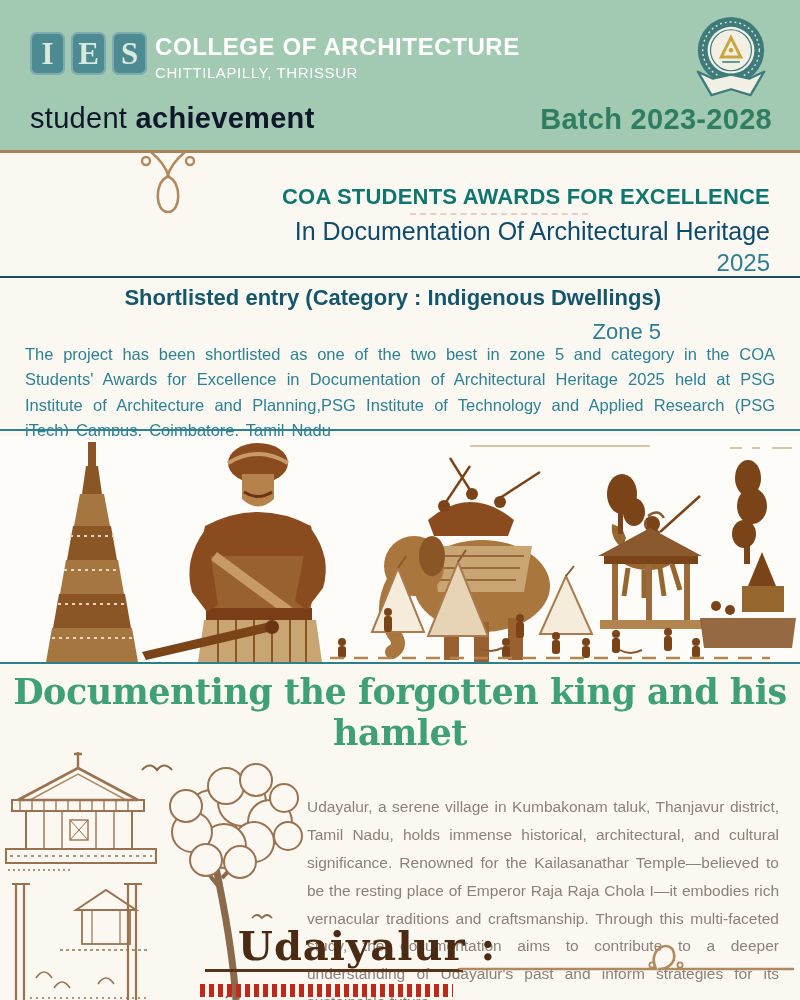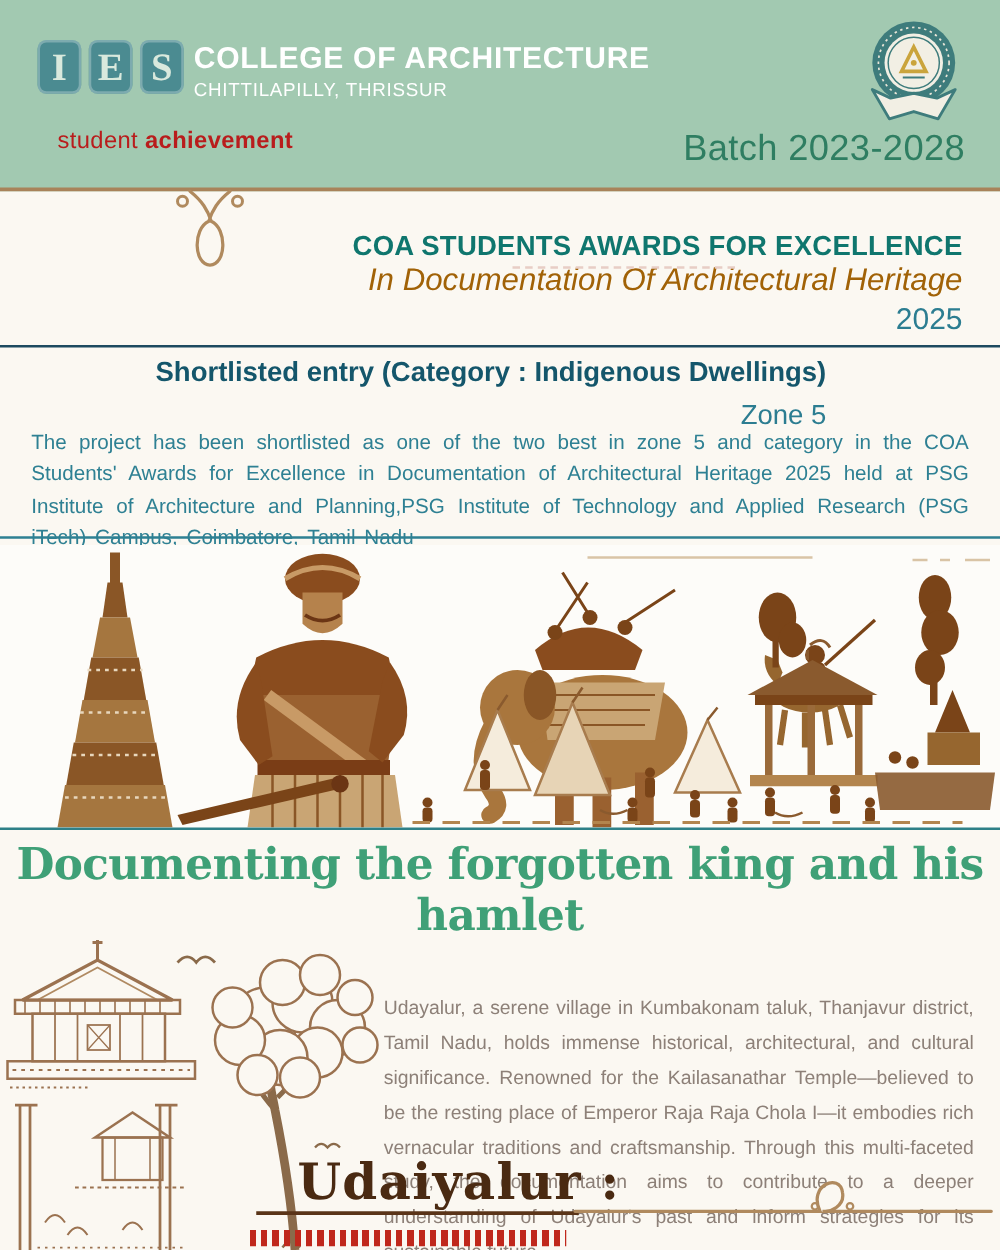--- a/index.html
+++ b/index.html
@@ -10,33 +10,33 @@
   .header{position:absolute;top:0;left:0;width:800px;height:150px;background:#a2c9b1;border-bottom:3px solid #a8835a;}
   .ies-logo{position:absolute;left:30px;top:32px;display:flex;gap:6px;}
   .ies-box{width:35px;height:43px;background:#4b8b91;border-radius:7px;color:#d9e9dd;
            font-family:"Liberation Serif",serif;font-size:31px;font-weight:bold;
            display:flex;align-items:center;justify-content:center;
            box-shadow:inset 0 0 0 2px rgba(255,255,255,.28);}
   .inst-block{position:absolute;left:155px;top:33px;color:#ffffff;}
   .inst-name{font-size:24px;font-weight:bold;letter-spacing:.6px;}
   .inst-loc{font-size:15px;font-weight:normal;letter-spacing:.6px;margin-top:3px;}
   .emblem{position:absolute;left:692px;top:12px;width:78px;height:96px;}
-  .banner-row{position:absolute;left:30px;top:102px;color:#b91c1c;font-size:19px;letter-spacing:.3px;margin-left:16px;}
+  .banner-row{position:absolute;left:30px;top:102px;color:#0f172a;font-size:29px;letter-spacing:.3px;}
   .banner-bold{font-weight:bold;}
-  .batch{position:absolute;right:28px;top:103px;font-size:29px;font-weight:normal;color:#2f7e62;letter-spacing:.3px;}
+  .batch{position:absolute;right:28px;top:103px;font-size:29px;font-weight:bold;color:#2f7e62;letter-spacing:.3px;}
 
   
   .swirl{position:absolute;left:136px;top:150px;width:64px;height:70px;}
   .loop-line{position:absolute;left:458px;top:936px;width:337px;height:44px;}
 
   
   .award-top{position:absolute;left:0;top:184px;width:800px;text-align:right;padding-right:30px;box-sizing:border-box;}
   .award-title{font-size:22px;font-weight:bold;color:#0f766e;letter-spacing:.2px;}
   .title-spell-underline{position:absolute;right:212px;top:29px;width:178px;border-top:2px dashed #e8cdc5;}
-  .award-subtitle{font-size:25px;color:#a16207;font-style:italic;}
+  .award-subtitle{font-size:25px;color:#0c4a6e;margin-top:7px;}
   .award-year{font-size:24px;color:#2c7d91;margin-top:3px;}
   .divider-1{position:absolute;left:0;top:276px;width:800px;height:2px;background:#1d4a60;}
   .award-bottom{position:absolute;left:0;top:285px;width:688px;text-align:right;padding-right:27px;box-sizing:border-box;}
   .award-shortlist{font-size:22px;font-weight:bold;color:#14566b;}
   .award-zone{font-size:22px;color:#2c7d91;margin-top:8px;}
   .award-desc{position:absolute;left:25px;top:342px;width:750px;text-align:justify;
               font-size:16.5px;line-height:1.54;color:#2e8093;word-spacing:2.5px;}
   .divider-2{position:absolute;left:0;top:429px;width:800px;height:2px;background:#2e8093;}
 
   

